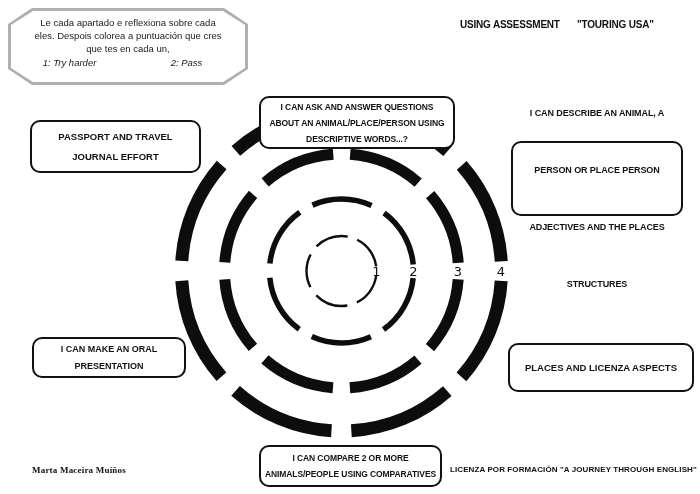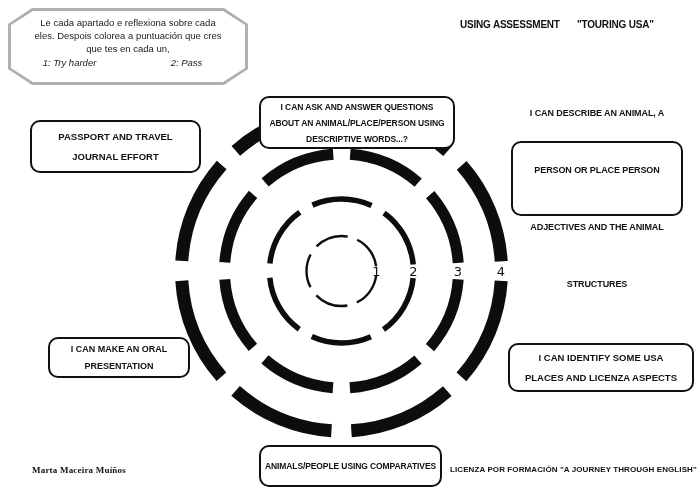--- a/index.html
+++ b/index.html
@@ -36,21 +36,21 @@
     display:flex;flex-direction:column;justify-content:center;align-items:center;
     text-align:center;font-weight:bold;color:#111;box-sizing:border-box;
   }
   .callout .ln{white-space:nowrap;}
   .c-ask{left:259px;top:48px;width:196px;height:53px;font-size:8.5px;letter-spacing:-0.1px;margin-top:48px;}
   .c-ask .ln{line-height:16px;}
   .c-describe{left:511px;top:141px;width:172px;height:75px;font-size:9px;letter-spacing:-0.1px;}
   .c-describe .ln{line-height:17px;margin-top:40px;}
   .c-passport{left:30px;top:120px;width:171px;height:53px;font-size:9.5px;align-items:center;}
   .c-passport .ln{line-height:20px;}
-  .c-oral{left:48px;top:337px;width:142px;height:41px;font-size:9px;}
+  .c-oral{left:32px;top:337px;width:154px;height:41px;font-size:9px;}
   .c-oral .ln{line-height:17px;}
   .c-identify{left:508px;top:343px;width:186px;height:49px;font-size:9.5px;}
   .c-identify .ln{line-height:20px;}
   .c-compare{left:259px;top:445px;width:183px;height:42px;font-size:8.5px;letter-spacing:-0.1px;}
   .c-compare .ln{line-height:16.5px;}
   
   .author{position:absolute;left:32px;top:465px;font-size:9px;font-weight:bold;letter-spacing:0.2px;font-family:Liberation Serif, serif;}
   .license{position:absolute;left:450px;top:465px;font-size:8px;font-weight:bold;letter-spacing:0.1px;white-space:nowrap;}
 </style>
 </head>
@@ -86,39 +86,39 @@
 
   <div class="callout c-ask">
     <div class="ln">I CAN ASK AND ANSWER QUESTIONS</div>
     <div class="ln">ABOUT AN ANIMAL/PLACE/PERSON USING</div>
     <div class="ln">DESCRIPTIVE WORDS...?</div>
   </div>
 
   <div class="callout c-describe">
     <div class="ln">I CAN DESCRIBE AN ANIMAL, A</div>
     <div class="ln">PERSON OR PLACE PERSON</div>
-    <div class="ln">ADJECTIVES AND THE ANIMAL</div>
+    <div class="ln">ADJECTIVES AND THE PLACES</div>
     <div class="ln">STRUCTURES</div>
   </div>
 
   <div class="callout c-passport">
     <div class="ln">PASSPORT AND TRAVEL</div>
     <div class="ln">JOURNAL EFFORT</div>
   </div>
 
   <div class="callout c-oral">
     <div class="ln">I CAN MAKE AN ORAL</div>
     <div class="ln">PRESENTATION</div>
   </div>
 
   <div class="callout c-identify">
-    <div class="ln">I CAN IDENTIFY SOME USA</div>
     <div class="ln">PLACES AND LICENZA ASPECTS</div>
   </div>
 
   <div class="callout c-compare">
+    <div class="ln">I CAN COMPARE 2 OR MORE</div>
     <div class="ln">ANIMALS/PEOPLE USING COMPARATIVES</div>
   </div>
 
   <div class="author">Marta Maceira Muíños</div>
   <div class="license">LICENZA POR FORMACIÓN "A JOURNEY THROUGH ENGLISH"</div>
 
 </div>
 
 </body></html>

